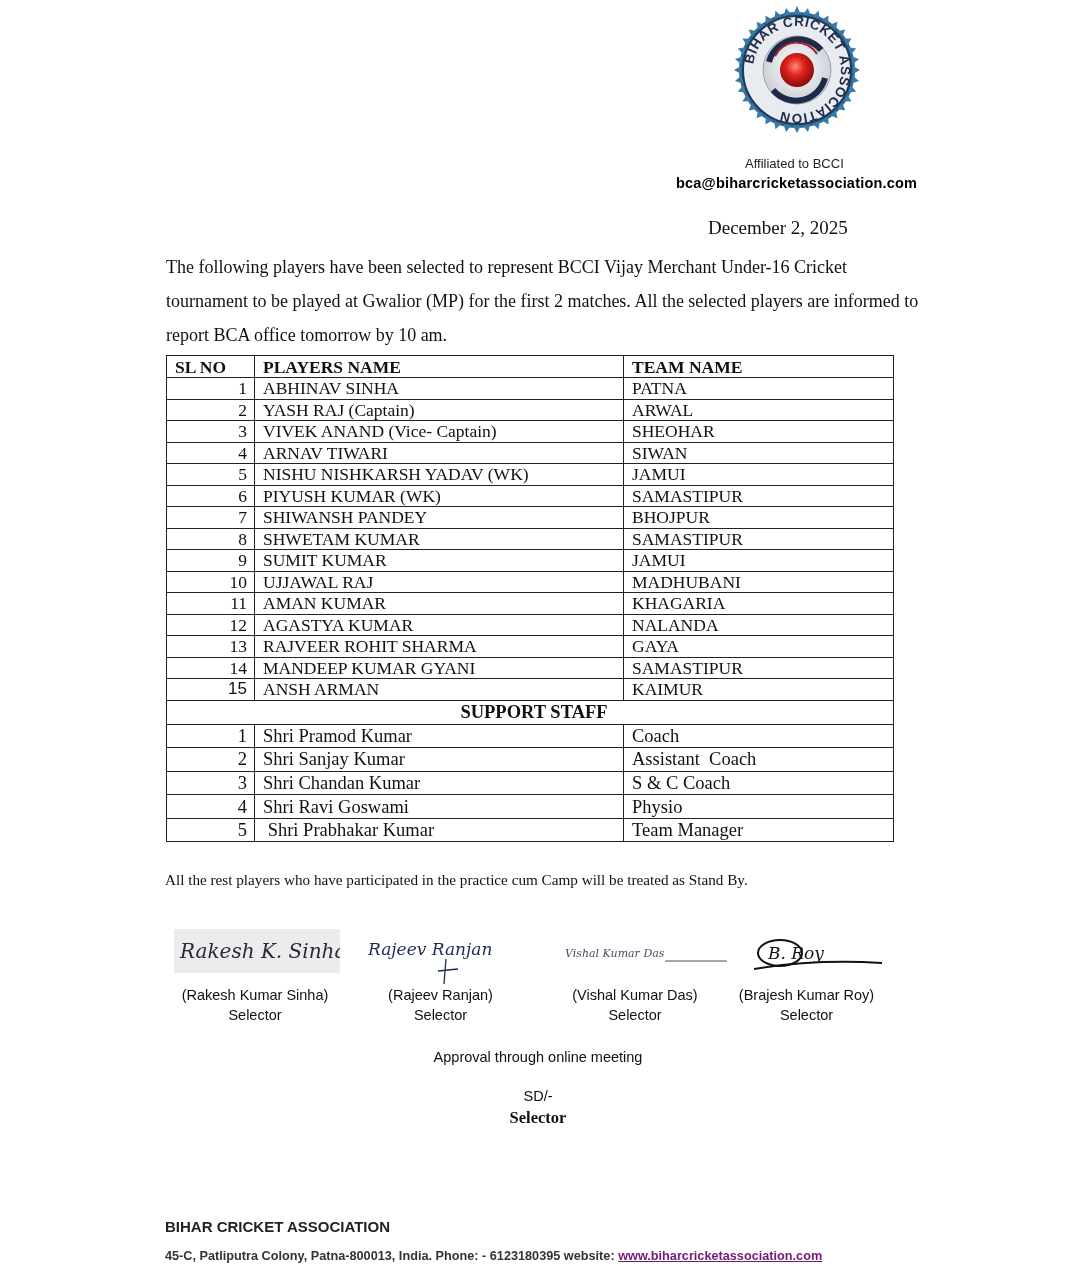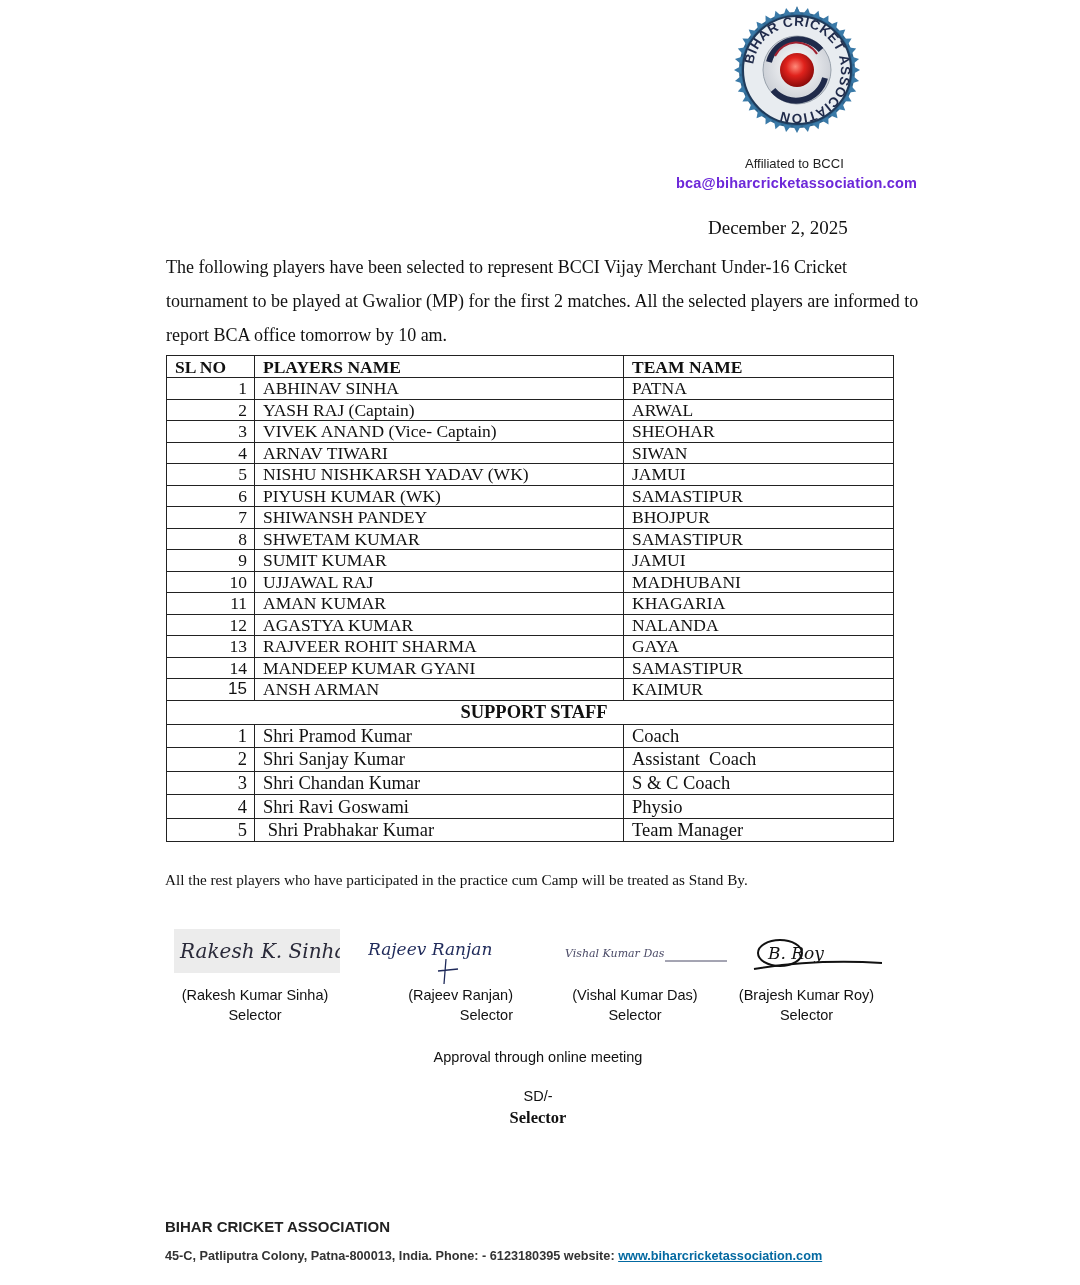--- a/index.html
+++ b/index.html
@@ -3,21 +3,21 @@
 <meta charset="utf-8">
 <style>
   html, body { margin:0; padding:0; background:#ffffff; }
   body { width:1080px; height:1285px; position:relative; overflow:hidden; color:#111; }
   .serif { font-family: "Liberation Serif", "DejaVu Serif", serif; }
   .sans { font-family: "Liberation Sans", "DejaVu Sans", sans-serif; margin-top: 19px; }
 
   
   .logo { position:absolute; left:733px; top:6px; width:128px; height:128px; }
   .affiliated { position:absolute; left:745px; top:137px; font-size:13px; color:#222; }
-  .email { position:absolute; left:676px; top:156px; font-size:14.5px; font-weight:bold; color:#6d28d9; letter-spacing:0.2px; }
+  .email { position:absolute; left:676px; top:156px; font-size:14.5px; font-weight:bold; color:#000000; letter-spacing:0.2px; }
 
   .date { position:absolute; left:708px; top:217px; font-size:19px; }
   .intro { position:absolute; left:166px; top:250px; width:760px; font-size:18px; line-height:34px; }
 
   
   table.roster { position:absolute; left:166px; top:355px; width:728px; border-collapse:collapse; font-size:17.5px; }
   table.roster td, table.roster th { border:1.4px solid #222; padding:0 0 0 8px; height:20.5px; line-height:20px; white-space:nowrap; }
   table.roster th { text-align:left; font-weight:bold; height:21px; }
   table.roster td.sl { text-align:right; padding:0 7px 0 0; width:80px; }
   table.roster td.name { width:360px; }
@@ -33,21 +33,21 @@
   .sig .mark svg { position:absolute; left:0; top:0; }
 
   .approval { position:absolute; left:380px; top:1028px; width:316px; text-align:center; }
   .approval .a1 { font-size:14.5px; line-height:20px; }
   .approval .a2 { font-size:14.5px; line-height:20px; }
   .approval .a3 { font-size:16.5px; font-weight:bold; line-height:23px; }
   .approval .a4 { font-size:16.5px; font-weight:bold; line-height:23px; }
 
   .footer-title { position:absolute; left:165px; top:1199px; font-size:15px; font-weight:bold; color:#222; }
   .footer-addr { position:absolute; left:165px; top:1230px; font-size:12.7px; font-weight:bold; color:#333; }
-  .footer-addr a { color:#0369a1; text-decoration:underline; }
+  .footer-addr a { color:#701a75; text-decoration:underline; }
 </style>
 </head>
 <body>
 
 <div class="logo">
   <svg width="128" height="128" viewBox="0 0 128 128">
     <defs>
       <radialGradient id="ballg" cx="45%" cy="40%" r="60%">
         <stop offset="0%" stop-color="#ff8a7a"></stop>
         <stop offset="45%" stop-color="#e0221c"></stop>
@@ -245,21 +245,21 @@
 <div class="sig sans" style="left:170px; top:910px; width:170px;">
   <div class="mark" style="background:#ececec; margin:0 0 12px 4px; width:166px;">
     <svg width="166" height="44">
         <text x="6" y="29" font-family="DejaVu Serif, serif" font-style="italic" font-size="20" fill="#2a2a3a">Rakesh K. Sinha</text>
       </svg>
   </div>
   <div>(Rakesh Kumar Sinha)</div>
   <div>Selector</div>
 </div>
 
-<div class="sig sans" style="left:368px; top:910px; width:145px;text-align:right;">
+<div class="sig sans" style="left:368px; top:910px; width:145px;">
   <div class="mark" style="margin-bottom:12px;">
     <svg width="145" height="56">
         <text x="0" y="26" font-family="DejaVu Serif, serif" font-style="italic" font-size="17" fill="#1f2a5a">Rajeev Ranjan</text>
         <path d="M 78 30 L 76 55 M 70 42 L 90 40" stroke="#1f2a5a" stroke-width="1.3" fill="none"></path>
       </svg>
   </div>
   <div>(Rajeev Ranjan)</div>
   <div>Selector</div>
 </div>
 

